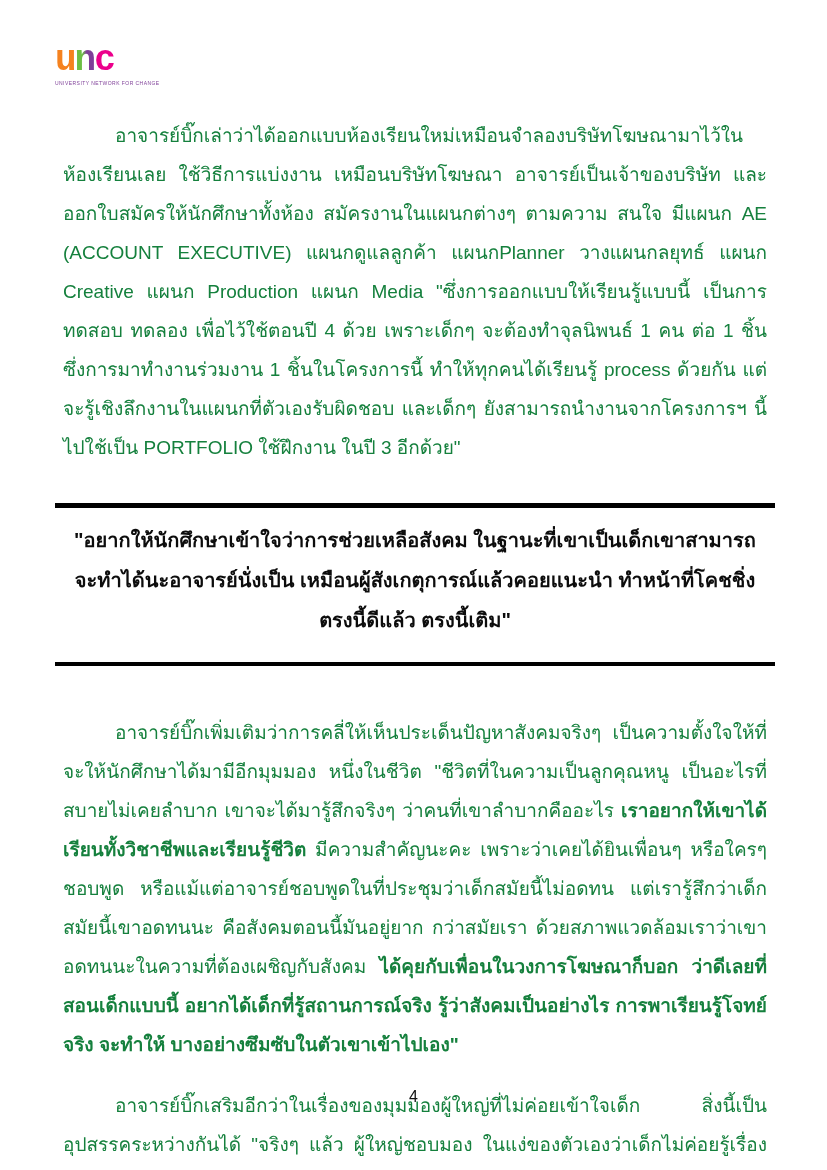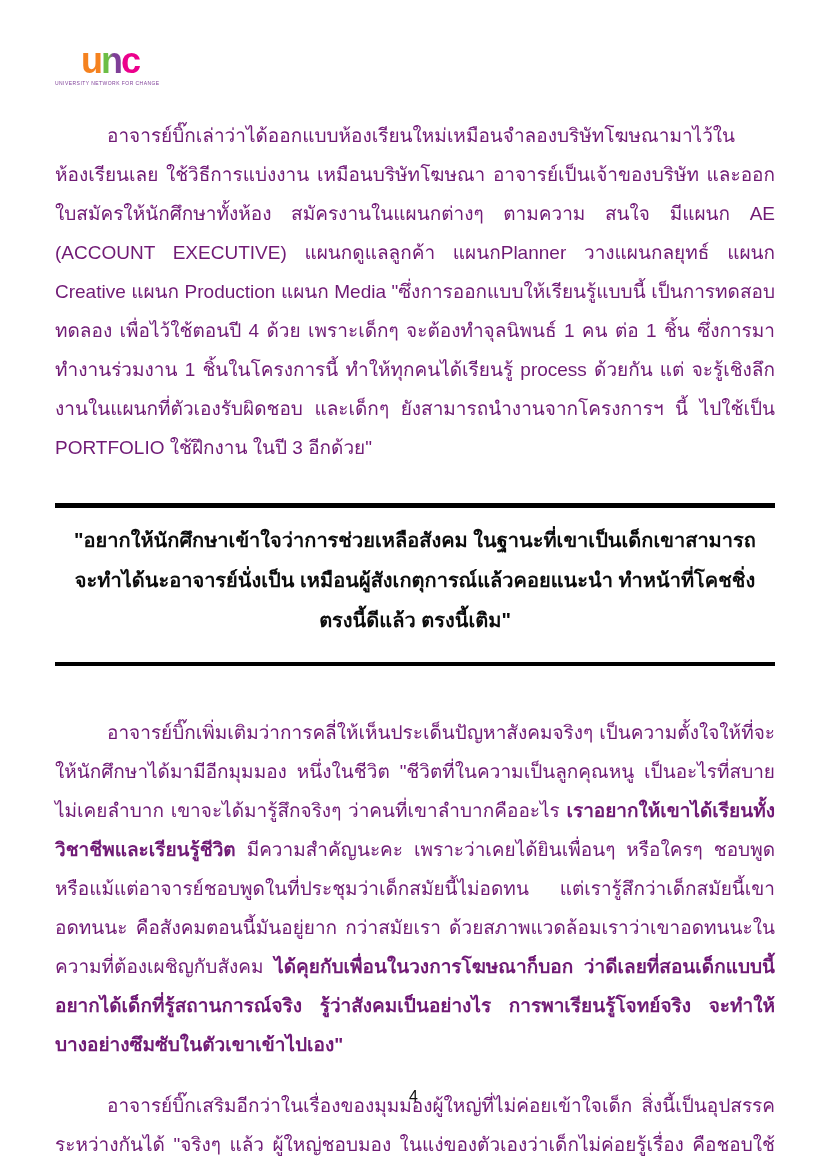--- a/index.html
+++ b/index.html
@@ -18,27 +18,26 @@
     overflow: hidden;
   }
   
   .logo {
     position: absolute;
     top: 44px;
     left: 55px;
     width: 110px;
   }
   .logo-word {
-    font-family: Liberation Sans, sans-serif;
+    font-family: Liberation Mono, monospace;
     font-weight: 700;
     font-size: 36px;
     line-height: 34px;
     letter-spacing: -2px;
     text-transform: lowercase;
-    text-align: center;
   }
   .logo-letter-u { color: #F5821F; }
   .logo-letter-n {
     background: linear-gradient(90deg, #6CBE45 0%, #6CBE45 40%, #7F3F98 60%, #7F3F98 100%);
     -webkit-background-clip: text;
     background-clip: text;
     color: transparent;
   }
   .logo-letter-c { color: #EC008C; }
   .logo-tagline {
@@ -49,26 +48,26 @@
     white-space: nowrap;
   }
   
   .content {
     position: absolute;
     top: 112px;
     left: 55px;
     right: 52px;
   }
   .body-par {
-    margin: 0;
+    margin: 8px;
     font-size: 19px;
     line-height: 39px;
     text-align: justify;
     text-indent: 52px;
-    color: #701a75;
+    color: #15803d;
   }
   .body-par .run-bold { font-weight: 700; }
   .par-1 { margin-top: 4px; }
   .par-2 { margin-top: 47px; }
   .par-3 { margin-top: 22px; }
   
   .pull-quote {
     margin-top: 36px;
     border-top: 5px solid #000000;
     border-bottom: 4px solid #000000;

